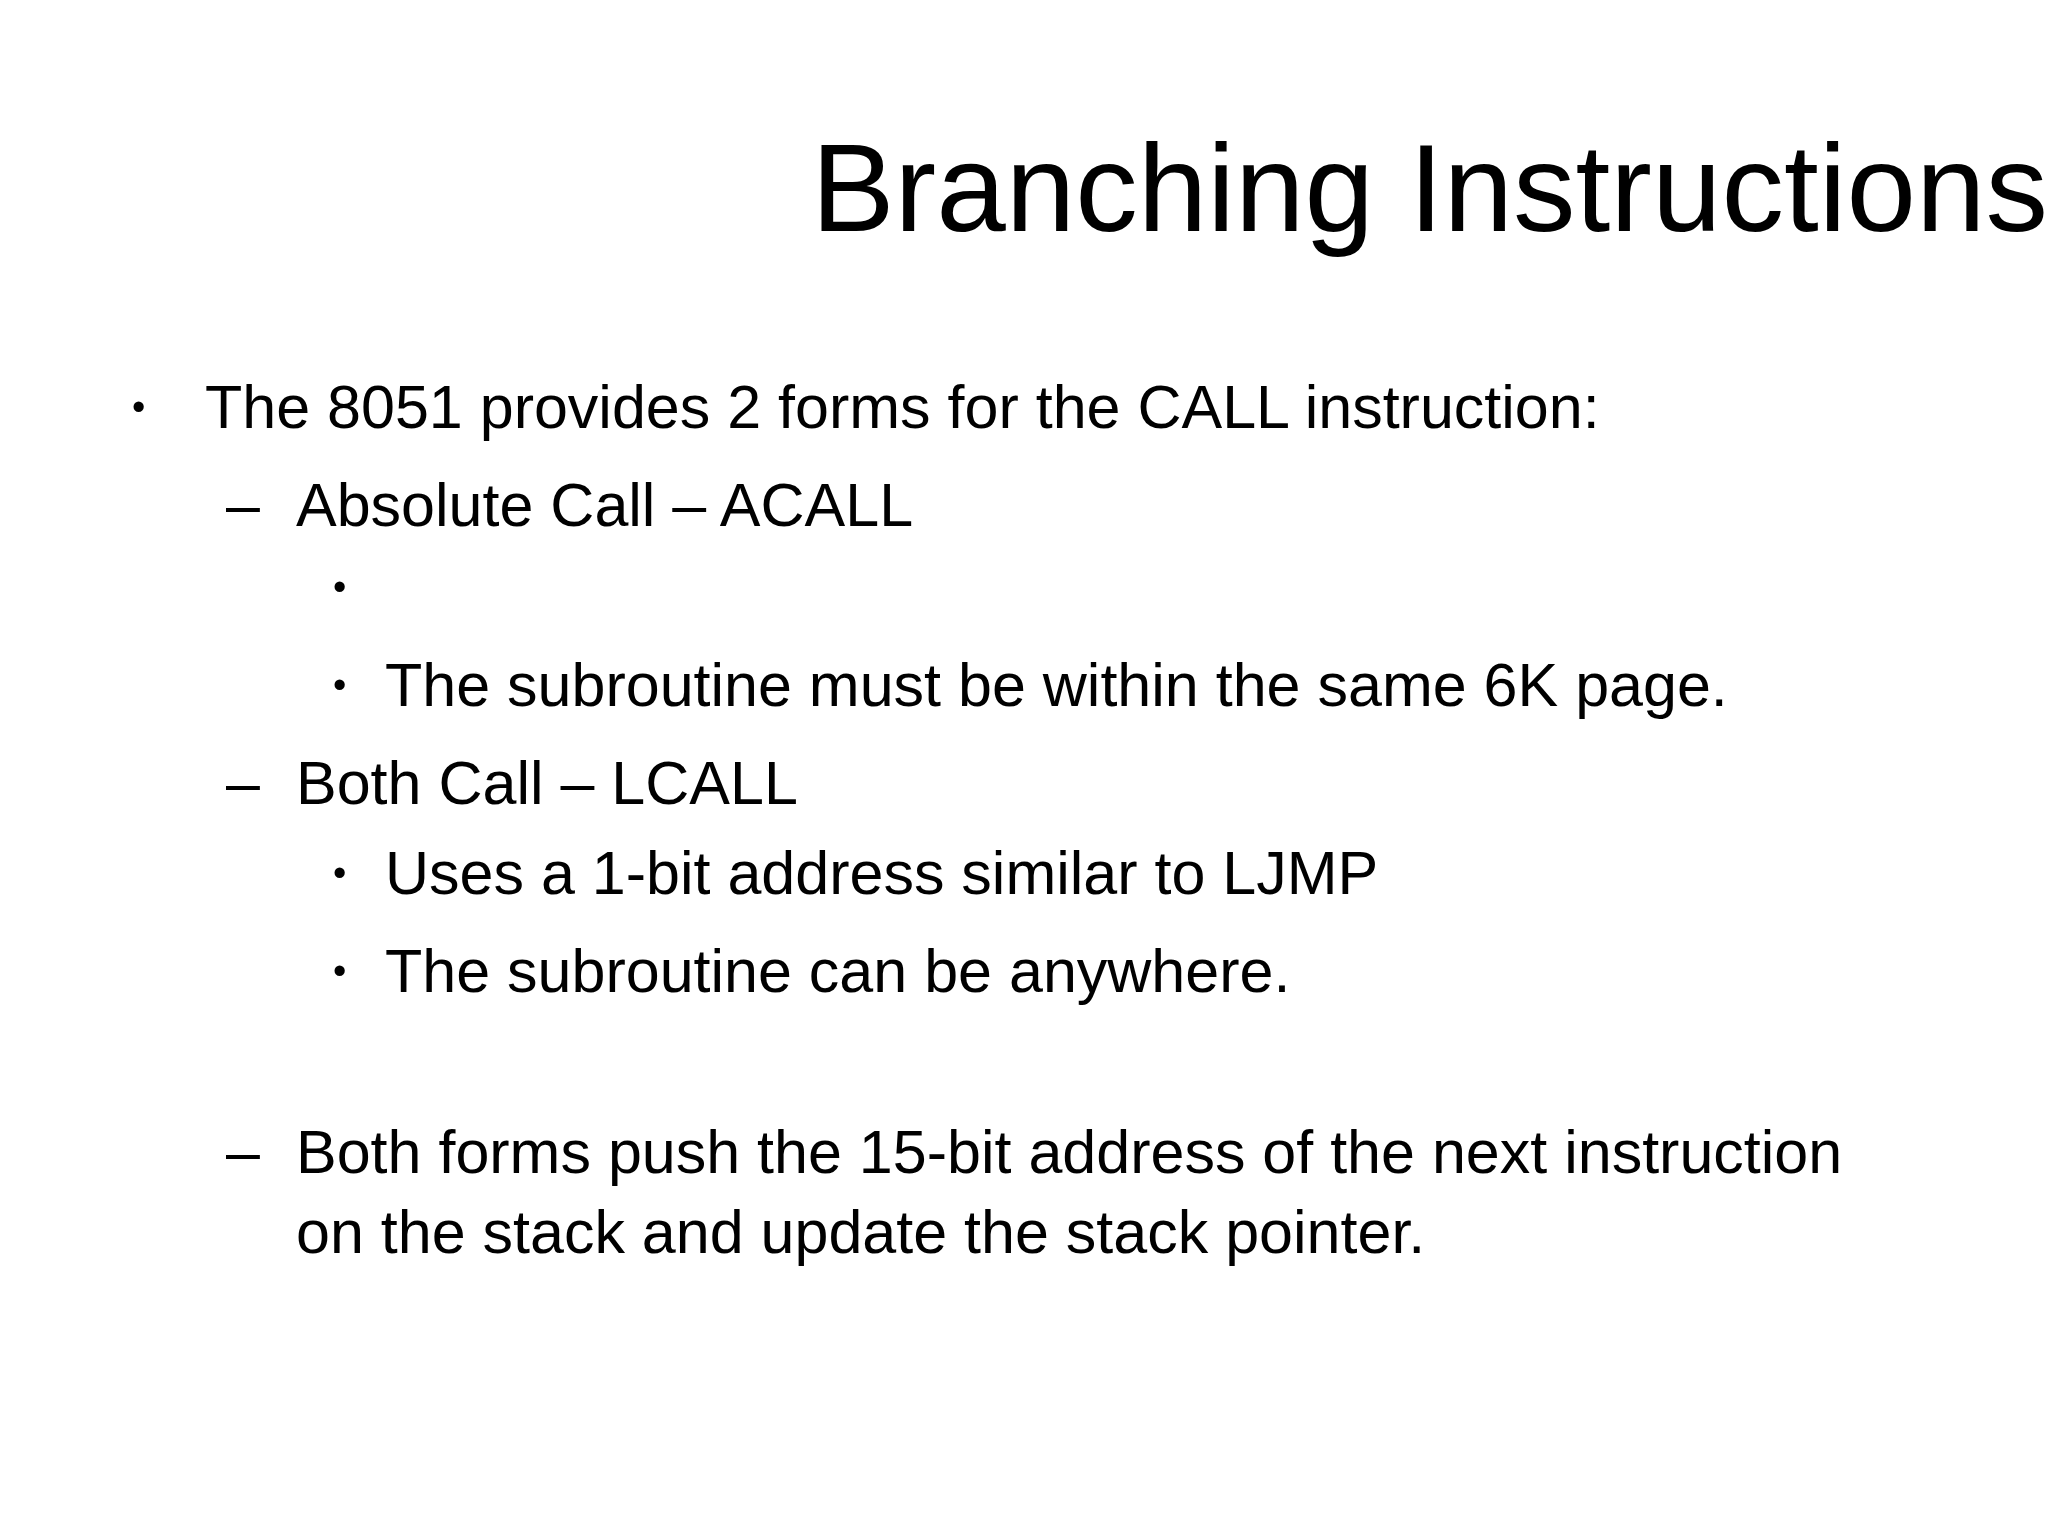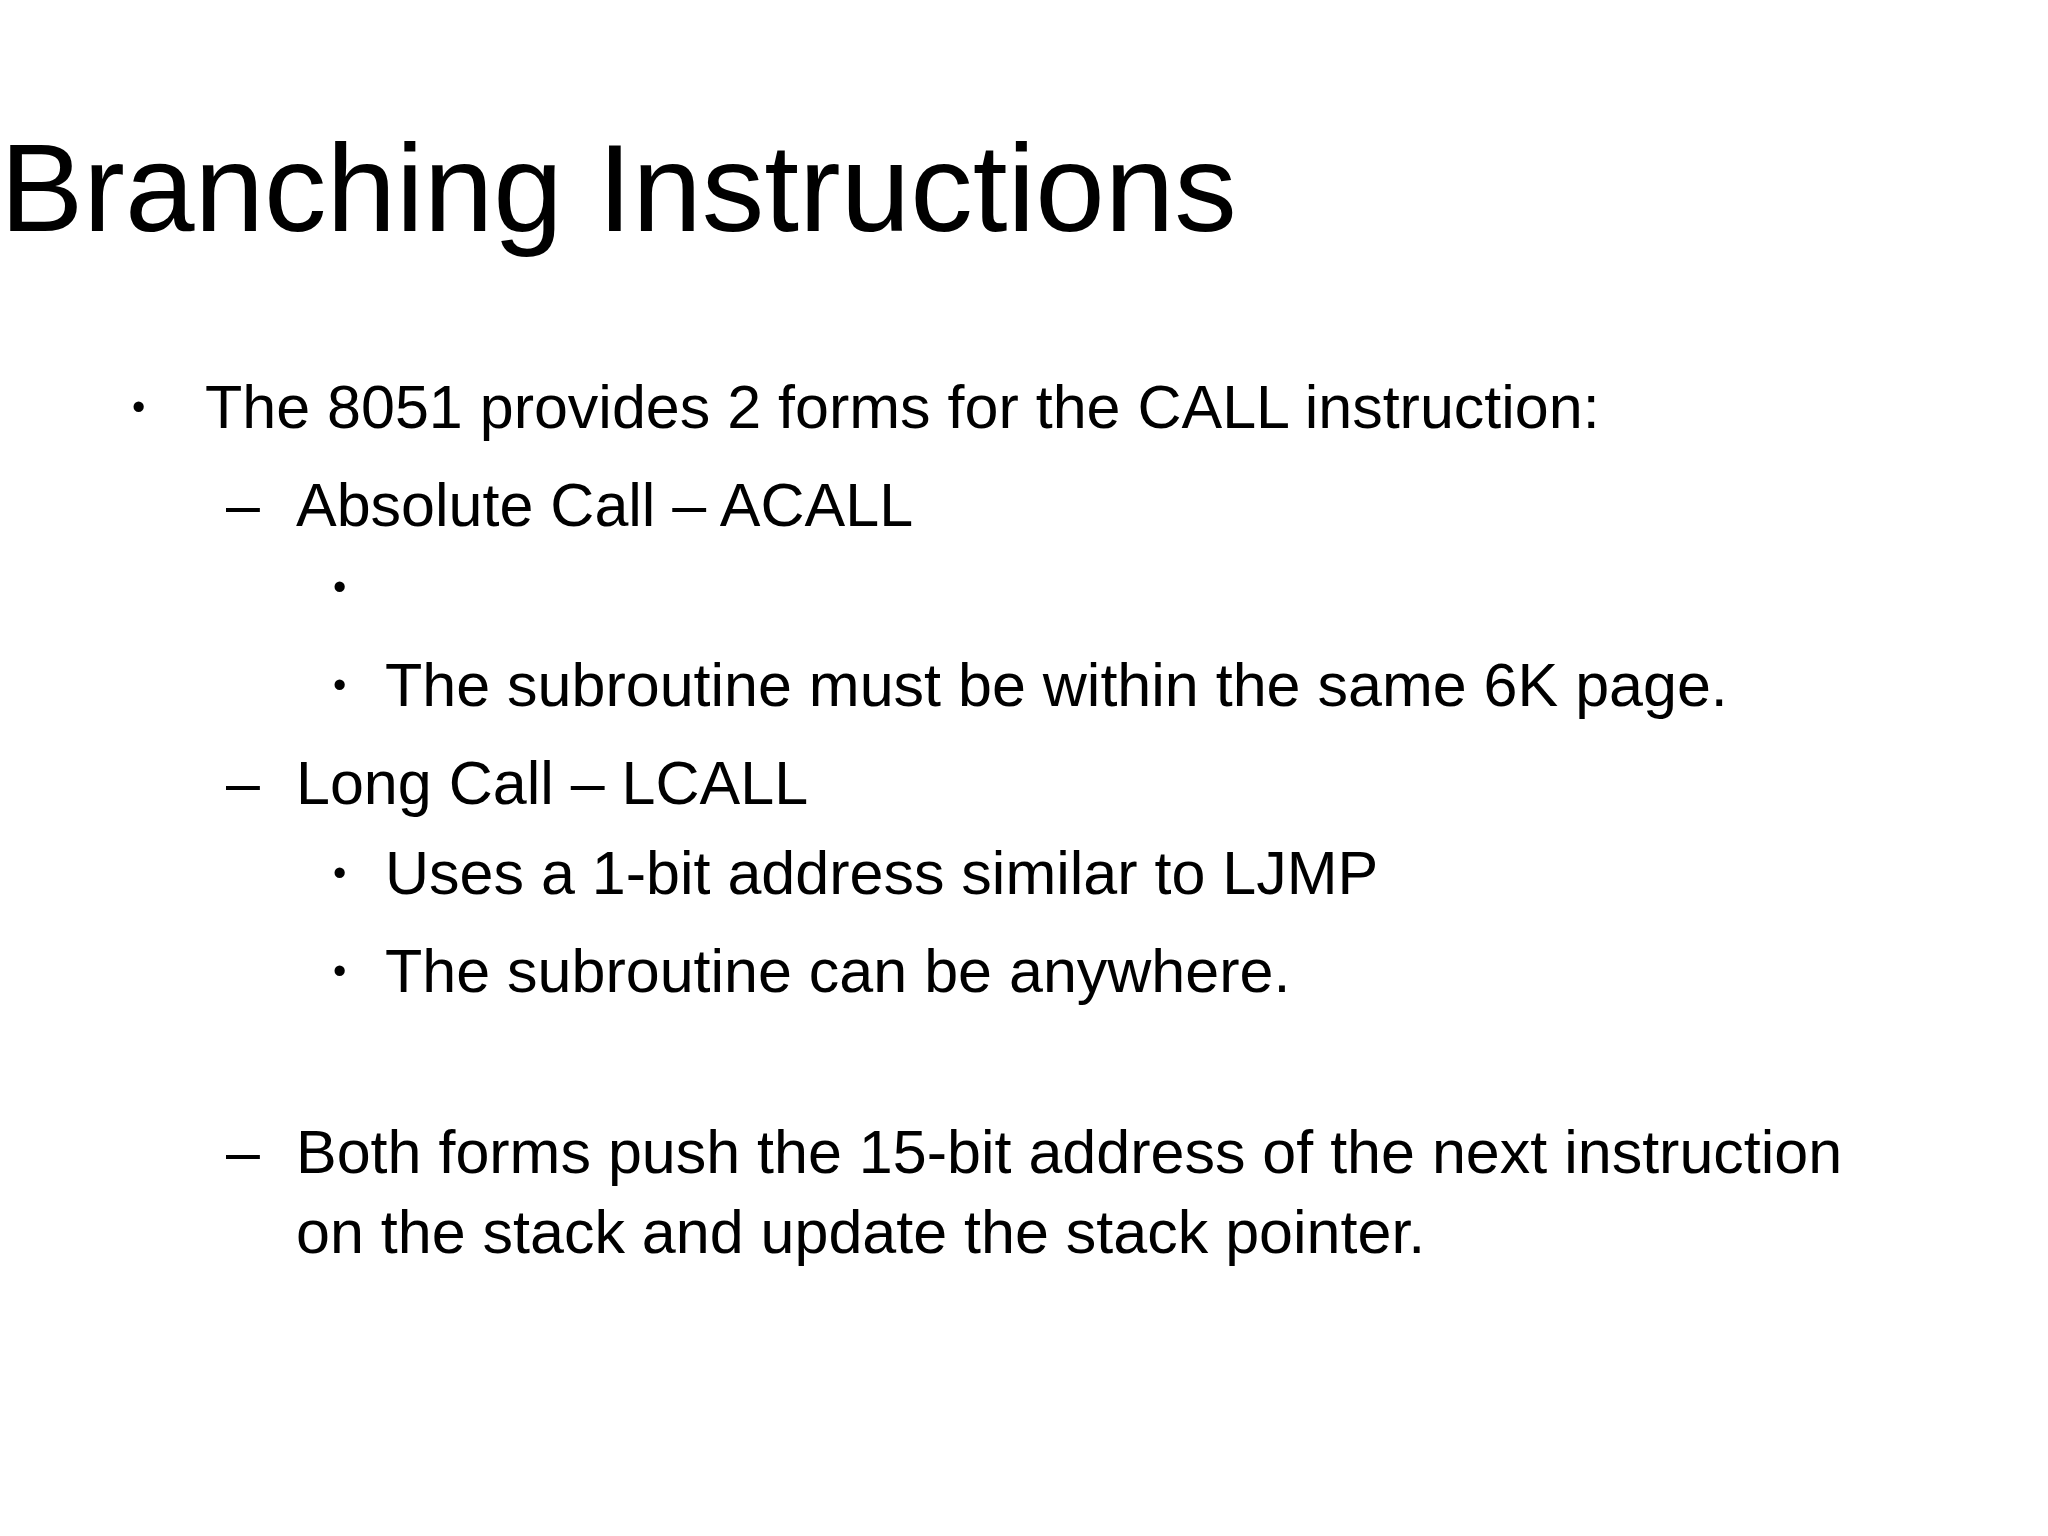--- a/index.html
+++ b/index.html
@@ -12,21 +12,21 @@
     position: relative;
     overflow: hidden;
   }
   .slide { position: absolute; inset: 0; }
   .title {
     position: absolute;
     top: 113px;
     left: 0;
     width: 100%;
     margin: 0;
-    text-align: left;
+    text-align: right;
     font-size: 125px;
     line-height: 150px;
     font-weight: 400;
     letter-spacing: 0;
   }
   .content {
     position: absolute;
     top: 367px;
     left: 0;
     width: 2048px;
@@ -71,21 +71,21 @@
   </div>
       <div class="item level-3">
     <span class="marker">•</span>
   </div>
       <div class="item level-3">
     <span class="marker">•</span>
     <span class="text">The subroutine must be within the same 6K page.</span>
   </div>
       <div class="item level-2">
     <span class="marker">–</span>
-    <span class="text">Long Call – LCALL</span>
+    <span class="text">Both Call – LCALL</span>
   </div>
       <div class="item level-3">
     <span class="marker">•</span>
     <span class="text">Uses a 1-bit address similar to LJMP</span>
   </div>
       <div class="item level-3">
     <span class="marker">•</span>
     <span class="text">The subroutine can be anywhere.</span>
   </div>
       <div class="item level-2 spacer-before">

